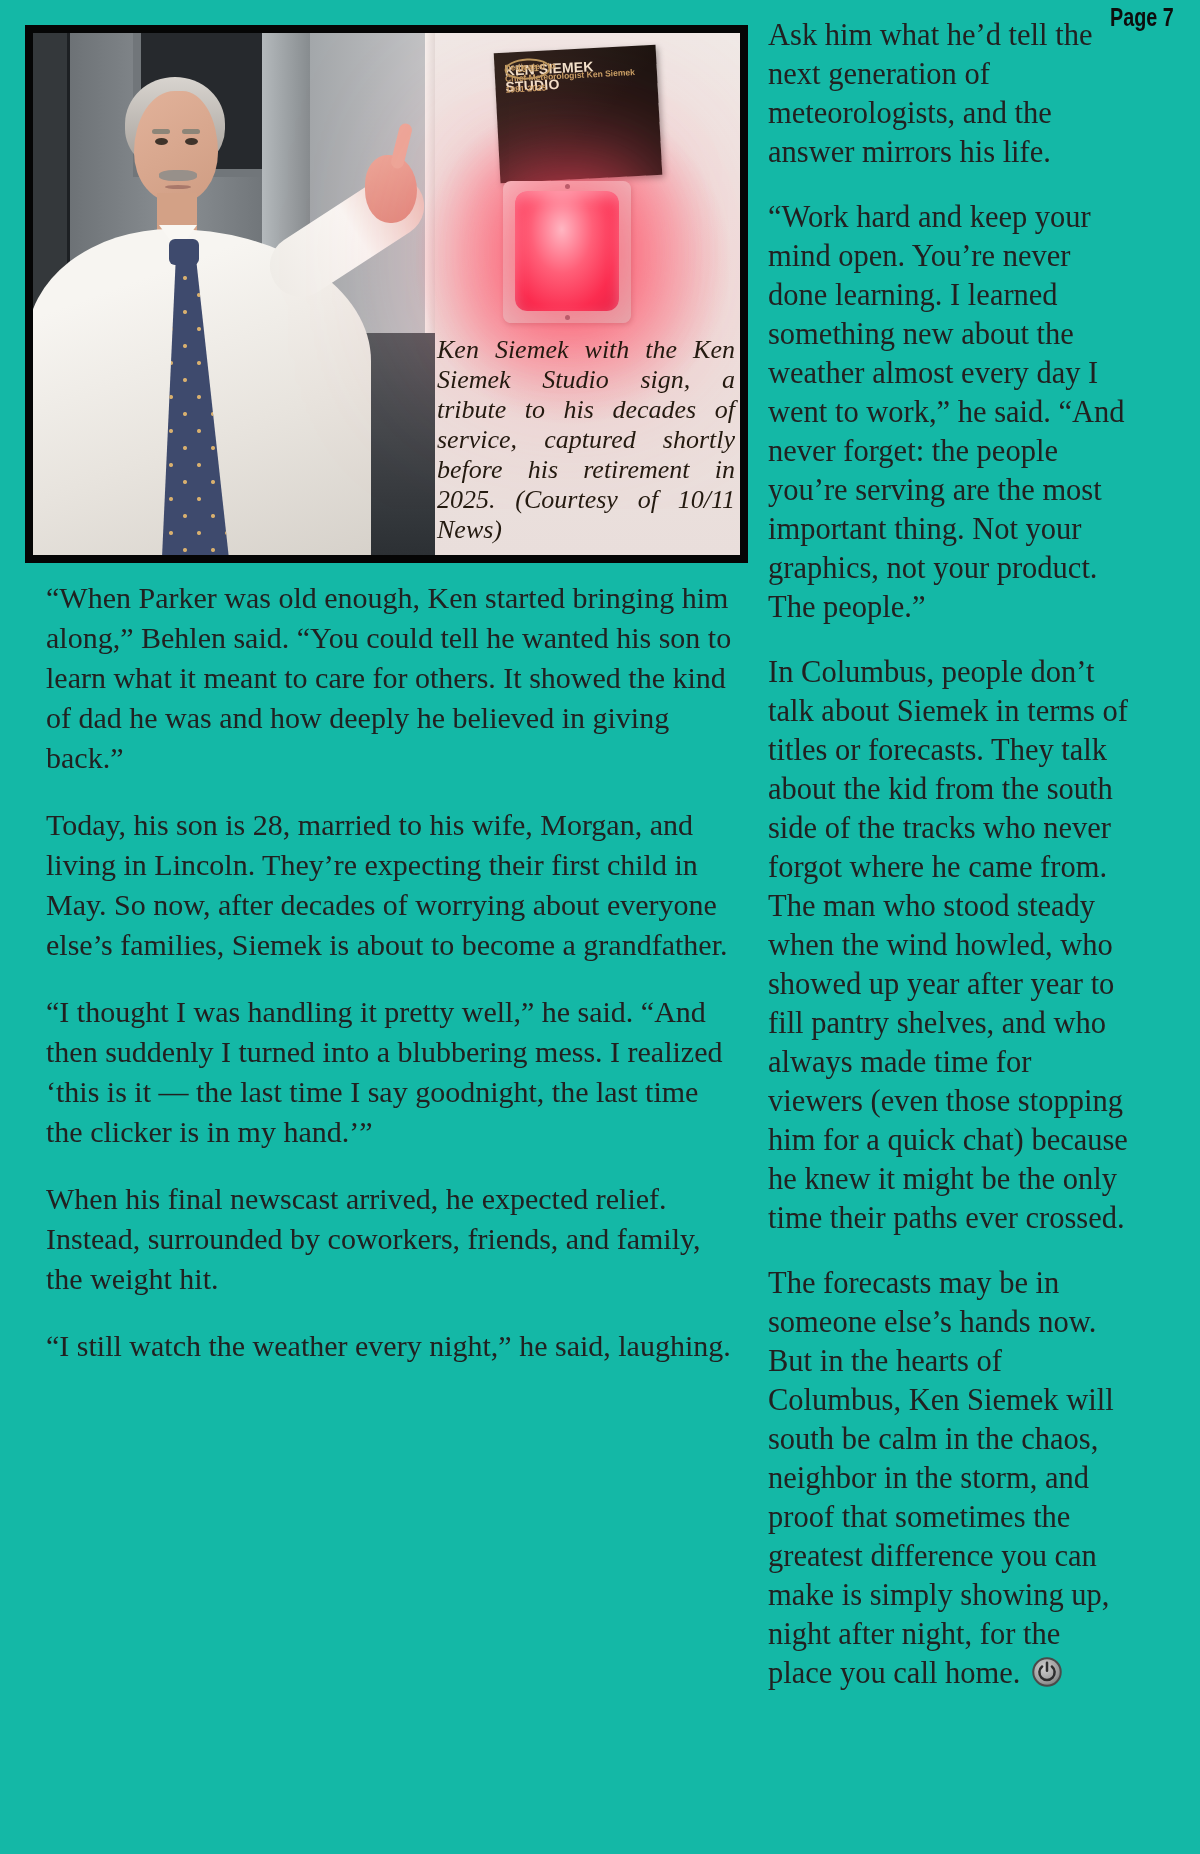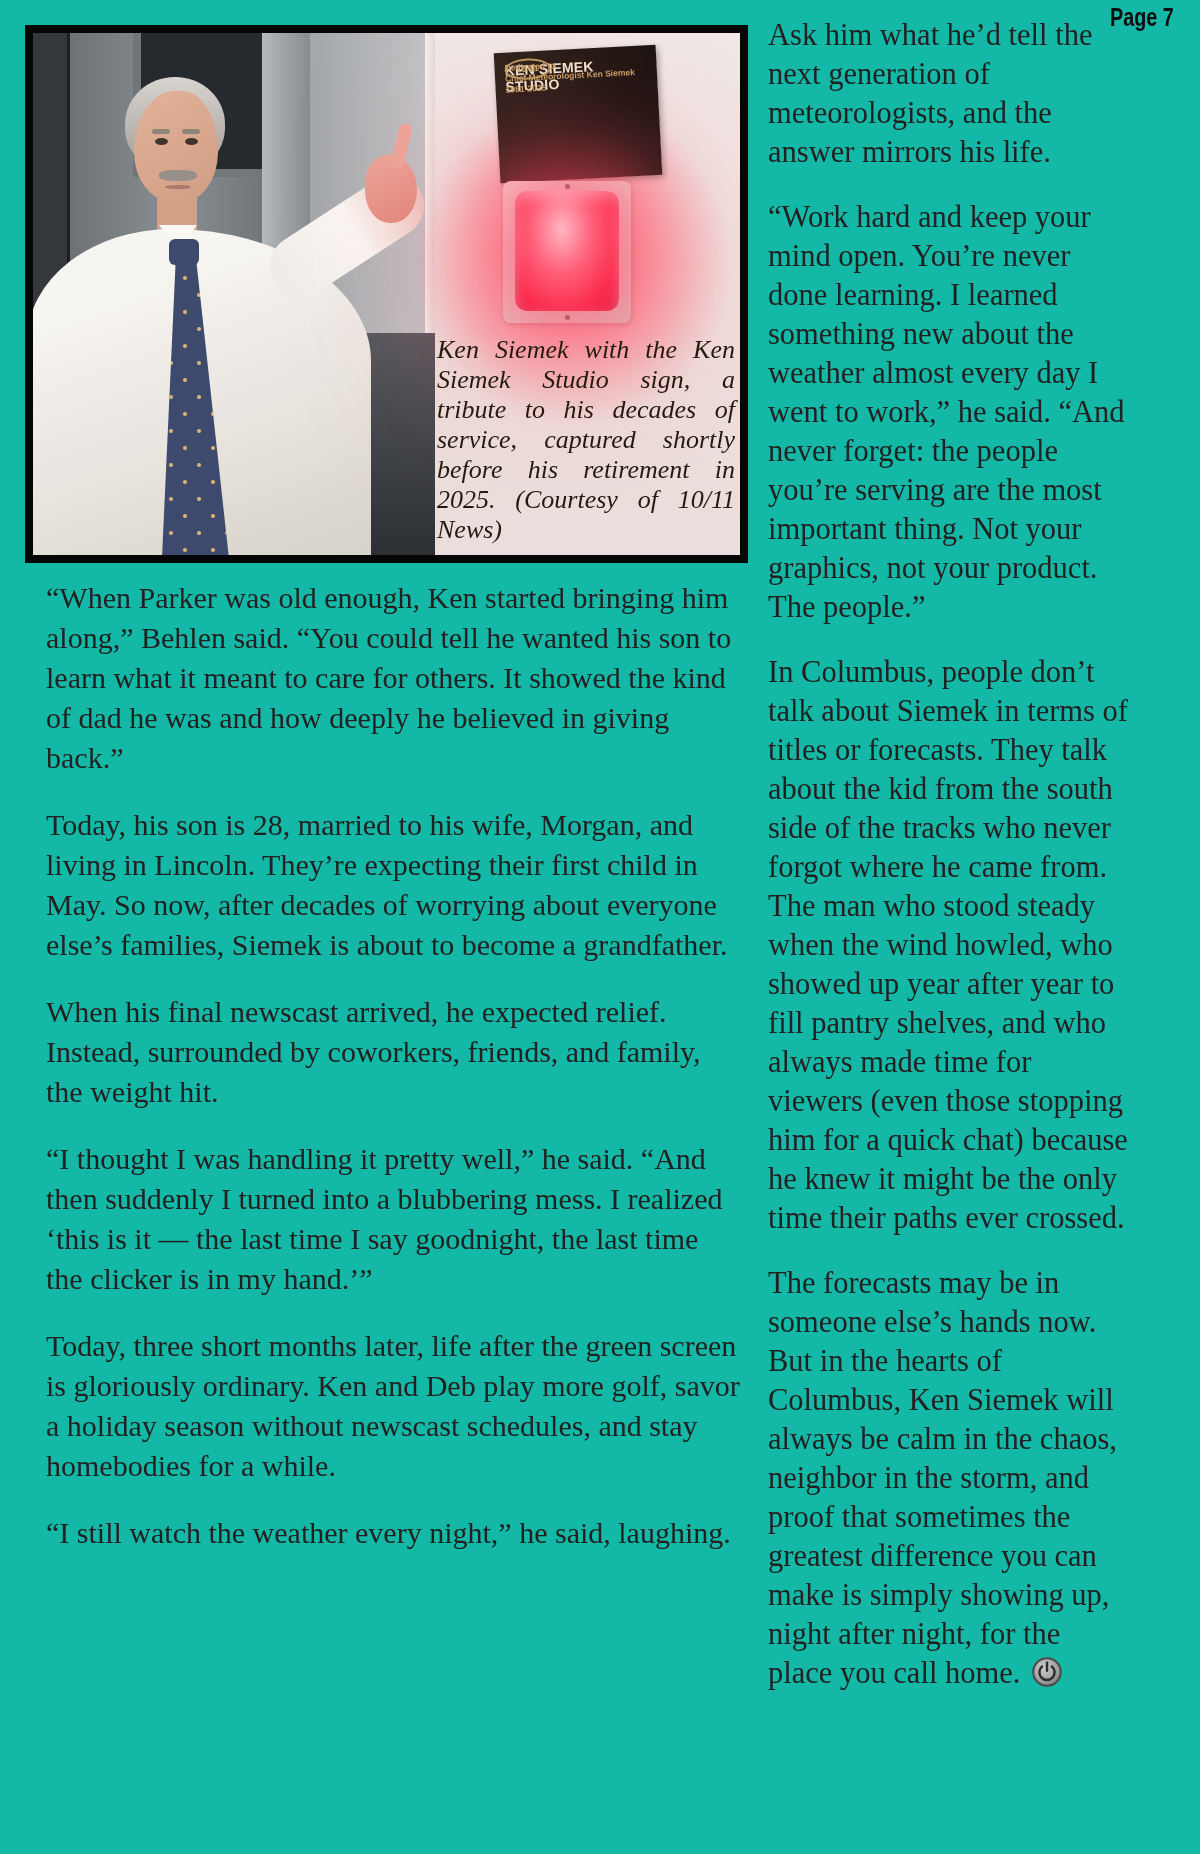--- a/index.html
+++ b/index.html
@@ -145,31 +145,30 @@
       <div class="screw2"></div>
       <div class="lens"></div>
 
       <div class="caption">Ken Siemek with the Ken Siemek Studio sign, a tribute to his decades of service, captured shortly before his retirement in 2025. (Courtesy of 10/11 News)</div>
     </div>
   </div>
 
   <div class="col col-left">
     <p>“When Parker was old enough, Ken started bringing him along,” Behlen said. “You could tell he wanted his son to learn what it meant to care for others. It showed the kind of dad he was and how deeply he believed in giving back.”</p>
     <p>Today, his son is 28, married to his wife, Morgan, and living in Lincoln. They’re expecting their first child in May. So now, after decades of worrying about everyone else’s families, Siemek is about to become a grandfather.</p>
+    <p>“I thought I was handling it pretty well,” he said. “And then suddenly I turned into a blubbering mess. I realized ‘this is it — the last time I say goodnight, the last time the clicker is in my hand.’”</p>
     <p>When his final newscast arrived, he expected relief. Instead, surrounded by coworkers, friends, and family, the weight hit.</p>
-    <p>“I thought I was handling it pretty well,” he said. “And then suddenly I turned into a blubbering mess. I realized ‘this is it — the last time I say goodnight, the last time the clicker is in my hand.’”</p>
-    <p>Today, three short months later, life after the green screen is gloriously ordinary. Ken and Deb play more golf, savor a holiday season without newscast schedules, and stay homebodies for a while.</p>
     <p>“I still watch the weather every night,” he said, laughing.</p>
   </div>
 
   <div class="col col-right">
     <p>Ask him what he’d tell the next generation of meteorologists, and the answer mirrors his life.</p>
     <p>“Work hard and keep your mind open. You’re never done learning. I learned something new about the weather almost every day I went to work,” he said. “And never forget: the people you’re serving are the most important thing. Not your graphics, not your product. The people.”</p>
     <p>In Columbus, people don’t talk about Siemek in terms of titles or forecasts. They talk about the kid from the south side of the tracks who never forgot where he came from. The man who stood steady when the wind howled, who showed up year after year to fill pantry shelves, and who always made time for viewers (even those stopping him for a quick chat) because he knew it might be the only time their paths ever crossed.</p>
-    <p><span>The forecasts may be in someone else’s hands now. But in the hearts of Columbus, Ken Siemek will always be calm in the chaos, neighbor in the storm, and proof that sometimes the greatest difference you can make is simply showing up, night after night, for the place you call home.</span><span class="end-icon"><svg width="30" height="30" viewBox="0 0 24 24">
+    <p><span>The forecasts may be in someone else’s hands now. But in the hearts of Columbus, Ken Siemek will south be calm in the chaos, neighbor in the storm, and proof that sometimes the greatest difference you can make is simply showing up, night after night, for the place you call home.</span><span class="end-icon"><svg width="30" height="30" viewBox="0 0 24 24">
             <defs>
               <radialGradient id="btn" cx="40%" cy="35%" r="75%">
                 <stop offset="0%" stop-color="#cfcfcf"></stop>
                 <stop offset="70%" stop-color="#9a9a9a"></stop>
                 <stop offset="100%" stop-color="#6f6f6f"></stop>
               </radialGradient>
             </defs>
             <circle cx="12" cy="12" r="11" fill="url(#btn)" stroke="#4a4a4a" stroke-width="1.6"></circle>
             <path d="M8.1 7.6a6.1 6.1 0 1 0 7.8 0" fill="none" stroke="#2e2e2e" stroke-width="2" stroke-linecap="round"></path>
             <line x1="12" y1="4.6" x2="12" y2="11" stroke="#2e2e2e" stroke-width="2" stroke-linecap="round"></line>

